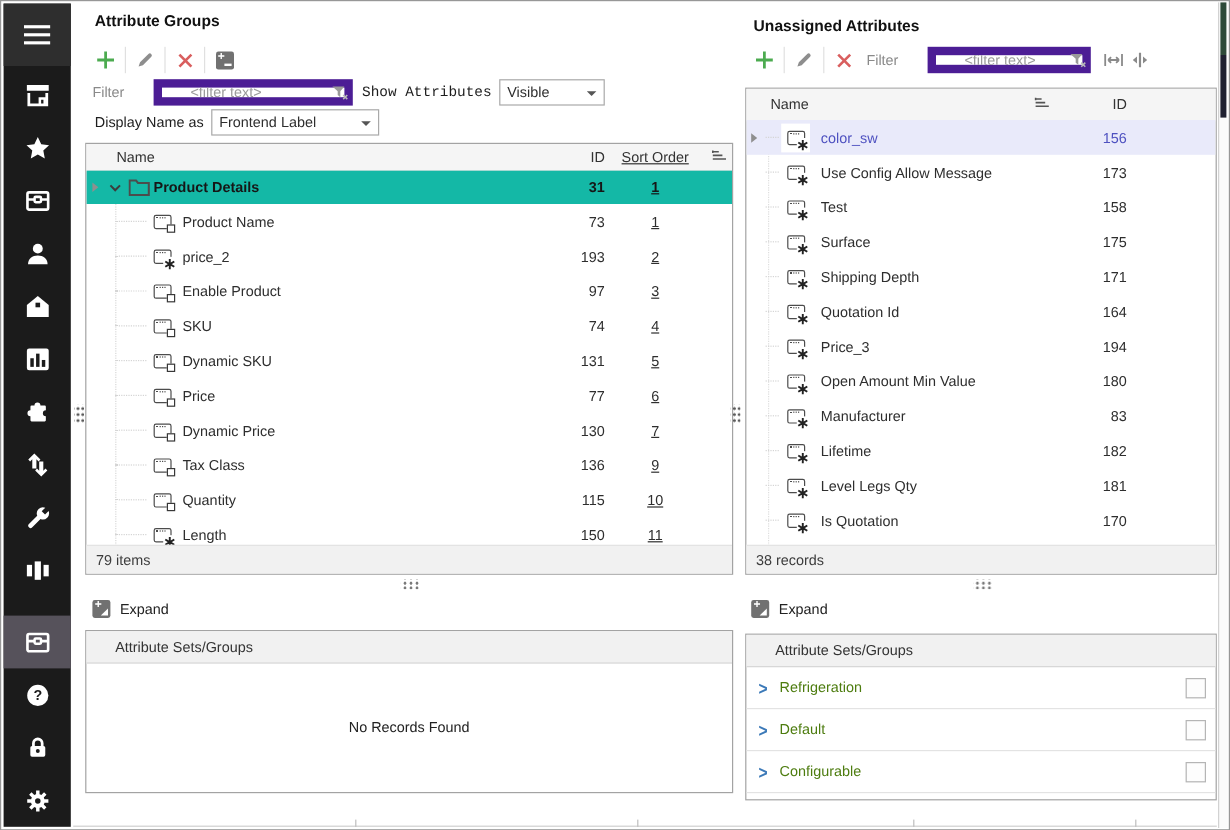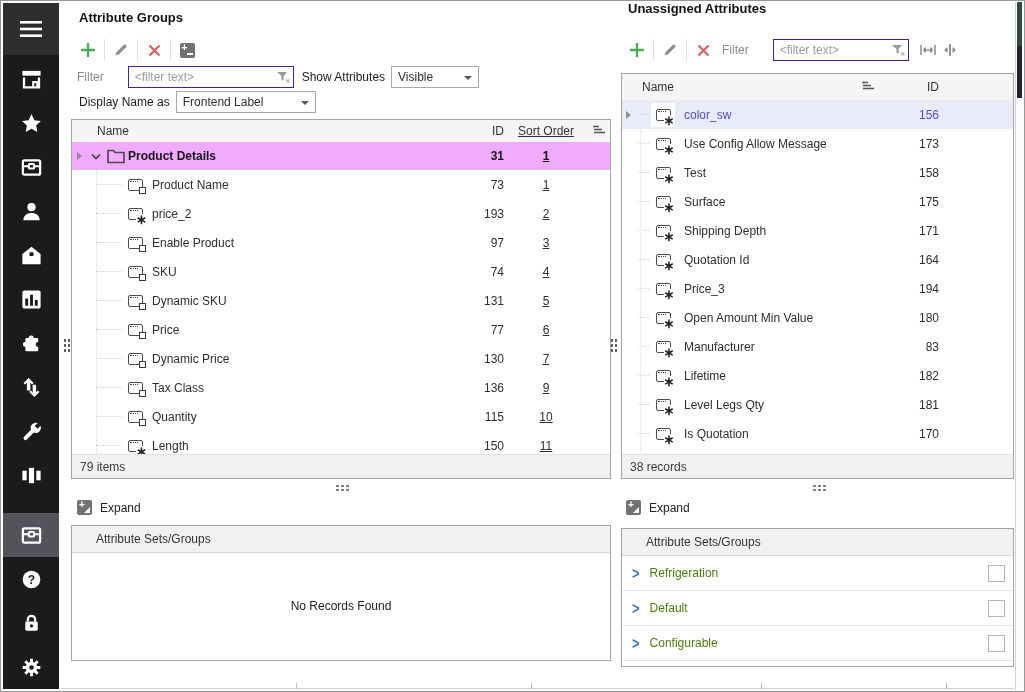--- a/index.html
+++ b/index.html
@@ -16,21 +16,21 @@
   .sb-item svg{display:block;}
 
   
   .panel-title{position:absolute;font-size:13px;font-weight:bold;color:#111;}
   .toolbar{position:absolute;display:flex;align-items:center;height:24px;}
   .tb-btn{width:22px;height:22px;display:flex;align-items:center;justify-content:center;cursor:pointer;}
   .tb-sep{width:1px;height:22px;background:#e0e0e0;margin:0 5px;}
   .lab-gray{color:#8a8a8a;margin-right:24px;}
   .lab-dark{color:#1d1d1d;margin-right:6px;}
   .f-input{position:relative;height:22px;box-sizing:border-box;}
-  .f-input input{width:100%;height:100%;box-sizing:border-box;border:1px solid #4c1d95;padding:2px 24px 2px 6px;
+  .f-input input{width:100%;height:100%;box-sizing:border-box;border:7px solid #4c1d95;padding:2px 24px 2px 24px;
                  font-family:"Liberation Sans",sans-serif;font-size:12px;color:#444;outline:none;}
   .f-input input::placeholder{color:#9b9b9b;}
   .funnel{position:absolute;right:3px;top:5px;pointer-events:auto;cursor:pointer;}
   .dropdown{position:relative;height:22px;box-sizing:border-box;border:1px solid #a9a9a9;background:#fff;
             display:flex;align-items:center;padding:0 20px 0 6px;cursor:pointer;}
   .caret{position:absolute;right:6px;top:9px;width:0;height:0;border-left:4px solid transparent;
          border-right:4px solid transparent;border-top:4px solid #555;}
 
   .exp-toggle{position:relative;width:15px;height:15px;background:#717171;border-radius:2px;flex:0 0 auto;}
   .exp-toggle .p{position:absolute;left:2px;top:-1px;color:#fff;font-size:10px;font-weight:bold;line-height:12px;}
@@ -41,21 +41,21 @@
   
   .grid{position:absolute;background:#fff;border:1px solid #a3a3a3;box-sizing:border-box;}
   .grid-header{position:absolute;left:0;right:0;top:0;background:#f5f5f5;border-bottom:1px solid #dcdcdc;
                display:flex;align-items:center;color:#333;}
   .grid-body{position:absolute;left:0;right:0;overflow:hidden;}
   .grid-footer{position:absolute;left:0;right:0;bottom:0;height:23px;background:#f1f1f1;border-top:1px solid #e3e3e3;
                display:flex;align-items:center;padding-left:8px;color:#3c3c3c;}
 
   
   .lrow{display:flex;align-items:center;height:29px;}
-  .lrow.group{height:28px;background:#f0abfc;font-weight:bold;color:#161616;}
+  .lrow.group{height:28px;background:#14b8a6;font-weight:bold;color:#161616;}
   .l-exp{width:15px;display:flex;justify-content:center;}
   .tri-r{width:0;height:0;border-top:4px solid transparent;border-bottom:4px solid transparent;border-left:5px solid #8f8f8f;}
   .l-chev{width:17px;display:flex;justify-content:center;}
   .l-folder{width:24px;display:flex;justify-content:center;}
   .rname{flex:1;white-space:nowrap;overflow:hidden;}
   .rid{width:60px;text-align:right;}
   .rsort{width:84px;text-align:center;text-decoration:underline;}
   .rtail{width:22px;}
   .tstub{width:26px;height:1px;border-top:1px dotted #d4d4d4;margin-left:24px;margin-right:6px;flex:0 0 auto;}
   .tree-guide{position:absolute;left:24px;top:28px;bottom:0;width:0;border-left:1px dotted #d8d8d8;}
@@ -249,21 +249,21 @@
 
   <div class="toolbar" style="left:76px;top:64px;">
     <span class="lab-gray">Filter</span>
     <span class="f-input" style="width:166px;">
       <input type="text" placeholder="&lt;filter text&gt;" style="">
       <svg class="funnel" width="15" height="13" viewBox="0 0 15 13">
         <path d="M1 1h10L7.6 5v5L5.4 8.2V5z" fill="#9a9a9a"></path>
         <path d="M10 8.2l3.4 3.4M13.4 8.2L10 11.6" stroke="#b9b9b9" stroke-width="1.3"></path>
       </svg>
     </span>
-    <span class="lab-dark" style="margin-left:8px;">Show Attributes</span>
+    <span class="lab-dark" style="margin-left:8px;font-family:Liberation Mono, monospace;">Show Attributes</span>
     <span class="dropdown" style="width:88px;">
       <span>Visible</span>
       <span class="caret"></span>
     </span>
   </div>
 
   <div class="toolbar" style="left:78px;top:89px;">
     <span class="lab-dark">Display Name as</span>
     <span class="dropdown" style="width:140px;">
       <span>Frontend Label</span>
@@ -430,21 +430,21 @@
     <span>Expand</span>
   </div>
 
   <div class="sets-panel" style="left:70px;top:524px;width:540px;height:136px;">
     <div class="sets-header">Attribute Sets/Groups</div>
     <div class="sets-empty">No Records Found</div>
   </div>
 
   <div class="vgrip" style="left:608px;top:336px;"></div>
 
-  <div class="panel-title" style="left:627px;top:0;">Unassigned Attributes</div>
+  <div class="panel-title" style="left:627px;top:13px;">Unassigned Attributes</div>
 
   <div class="toolbar" style="left:625px;top:37px;">
     <div class="tb-btn">
       <svg width="16" height="16" viewBox="0 0 16 16">
           <path d="M8 1v14M1 8h14" stroke="#4cab50" stroke-width="2.3"></path>
         </svg>
     </div>
     <div class="tb-sep"></div>
     <div class="tb-btn">
       <svg width="16" height="16" viewBox="0 0 16 16">

